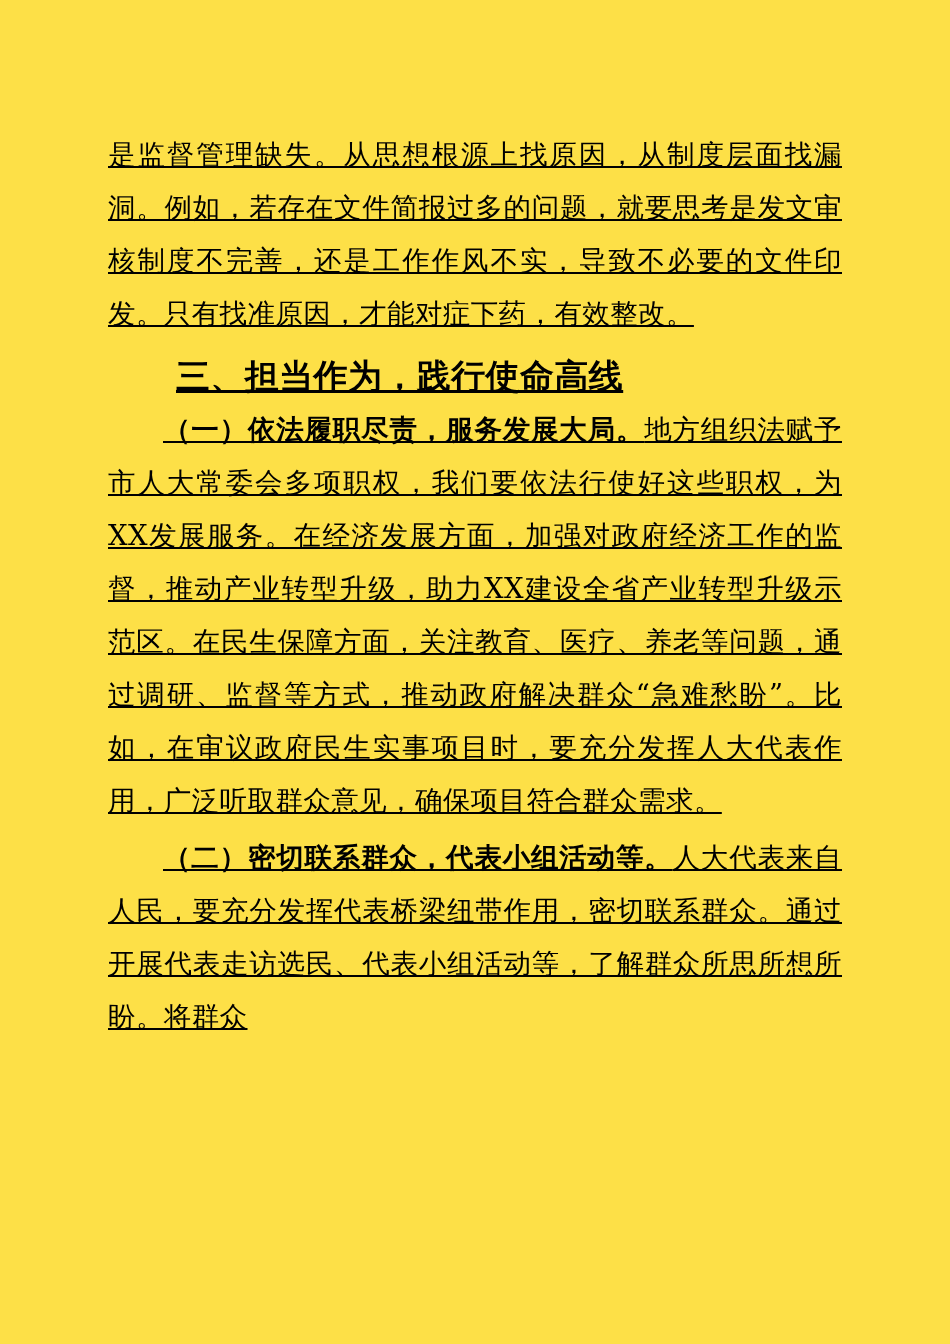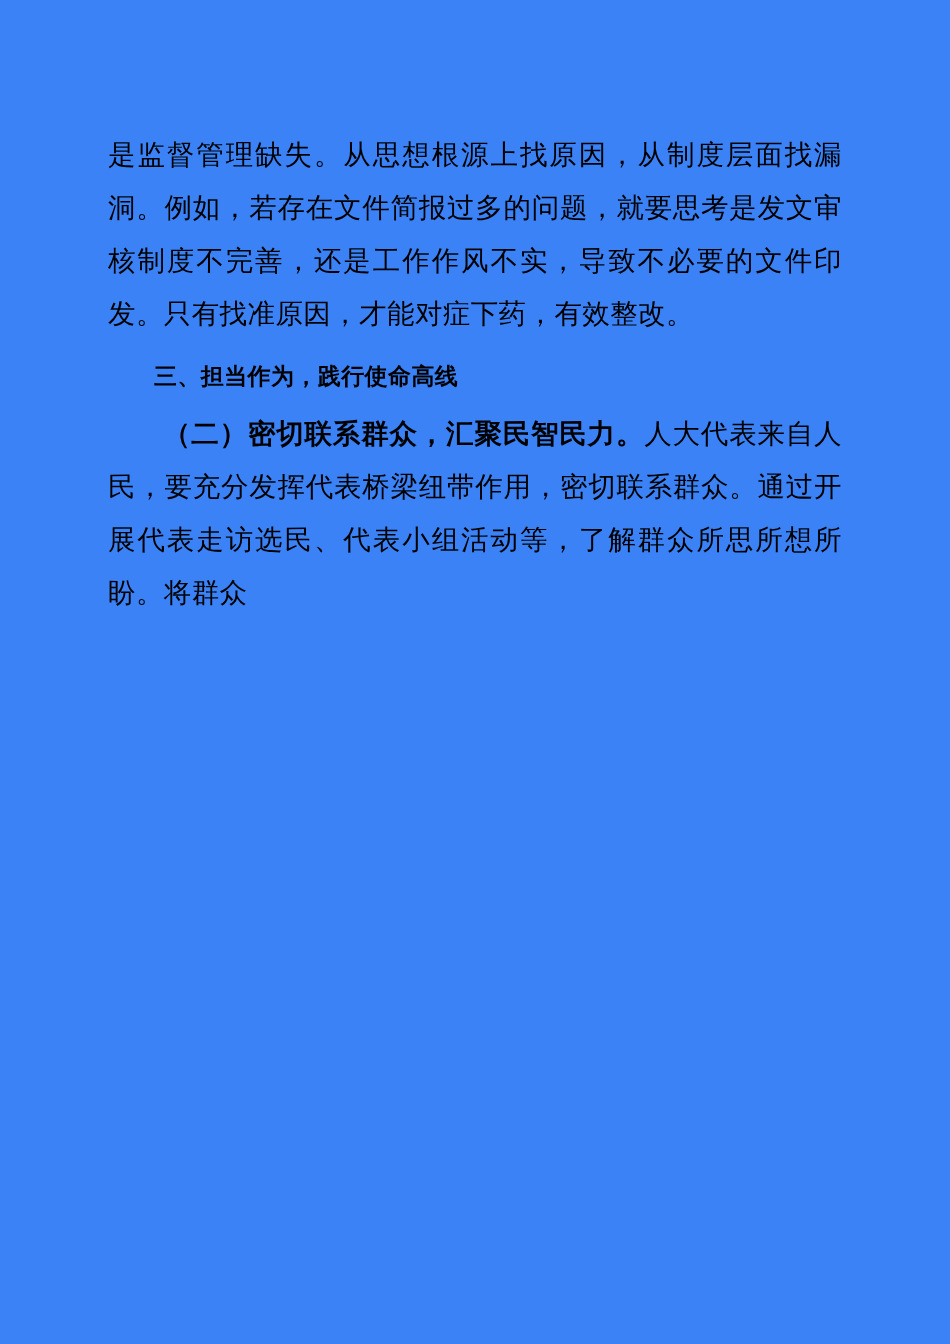--- a/index.html
+++ b/index.html
@@ -12,21 +12,22 @@
     height: 1344px;
     font-family: "DejaVu Serif", "Liberation Serif", serif;
     color: #000000;
     overflow: hidden;
   }
   .page {
     box-sizing: border-box;
     width: 950px;
     height: 1344px;
     padding: 128px 108px 60px 108px;
-    background: #3b82f6;
+    background: #fde047;
+    text-decoration: underline;
   }
   .doc-body {
     font-size: 27.5px;
     line-height: 53px;
     letter-spacing: 0.4px;
     text-align: justify;
     text-justify: inter-ideograph;
   }
   p {
     margin: 0;
@@ -34,21 +35,21 @@
   .para {
     text-indent: 2em;
   }
   .para-noindent {
     text-indent: 0;
   }
   .heading {
     text-indent: 2em;
     font-family: "DejaVu Sans", "Liberation Sans", sans-serif;
     font-weight: bold;
-    font-size: 23px;
+    font-size: 34px;
     line-height: 53px;
     margin-top: 6px;
   }
   .bold-run {
     font-weight: bold;
   }
   .spacer-sm { height: 4px; }
 </style>
 </head>
 <body>
@@ -60,21 +61,24 @@
       <span>是监督管理缺失。从思想根源上找原因，从制度层面找漏洞。例如，若存在文件简报过多的问题，就要思考是发文审核制度不完善，还是工作作风不实，导致不必要的文件印发。只有找准原因，才能对症下药，有效整改。</span>
     </p>
 
 
     <div class="spacer-sm"></div>
 
     <p class="heading">
       <span>三、担当作为，践行使命高线</span>
     </p>
 
+    <p class="para">
+      <span class="bold-run">（一）依法履职尽责，服务发展大局。</span><span>地方组织法赋予市人大常委会多项职权，我们要依法行使好这些职权，为XX发展服务。在经济发展方面，加强对政府经济工作的监督，推动产业转型升级，助力XX建设全省产业转型升级示范区。在民生保障方面，关注教育、医疗、养老等问题，通过调研、监督等方式，推动政府解决群众“急难愁盼”。比如，在审议政府民生实事项目时，要充分发挥人大代表作用，广泛听取群众意见，确保项目符合群众需求。</span>
+    </p>
 
     <div class="spacer-sm"></div>
 
     <p class="para">
-      <span class="bold-run">（二）密切联系群众，汇聚民智民力。</span><span>人大代表来自人民，要充分发挥代表桥梁纽带作用，密切联系群众。通过开展代表走访选民、代表小组活动等，了解群众所思所想所盼。将群众</span>
+      <span class="bold-run">（二）密切联系群众，代表小组活动等。</span><span>人大代表来自人民，要充分发挥代表桥梁纽带作用，密切联系群众。通过开展代表走访选民、代表小组活动等，了解群众所思所想所盼。将群众</span>
     </p>
 
   </div>
 </div>
 
 </body></html>

